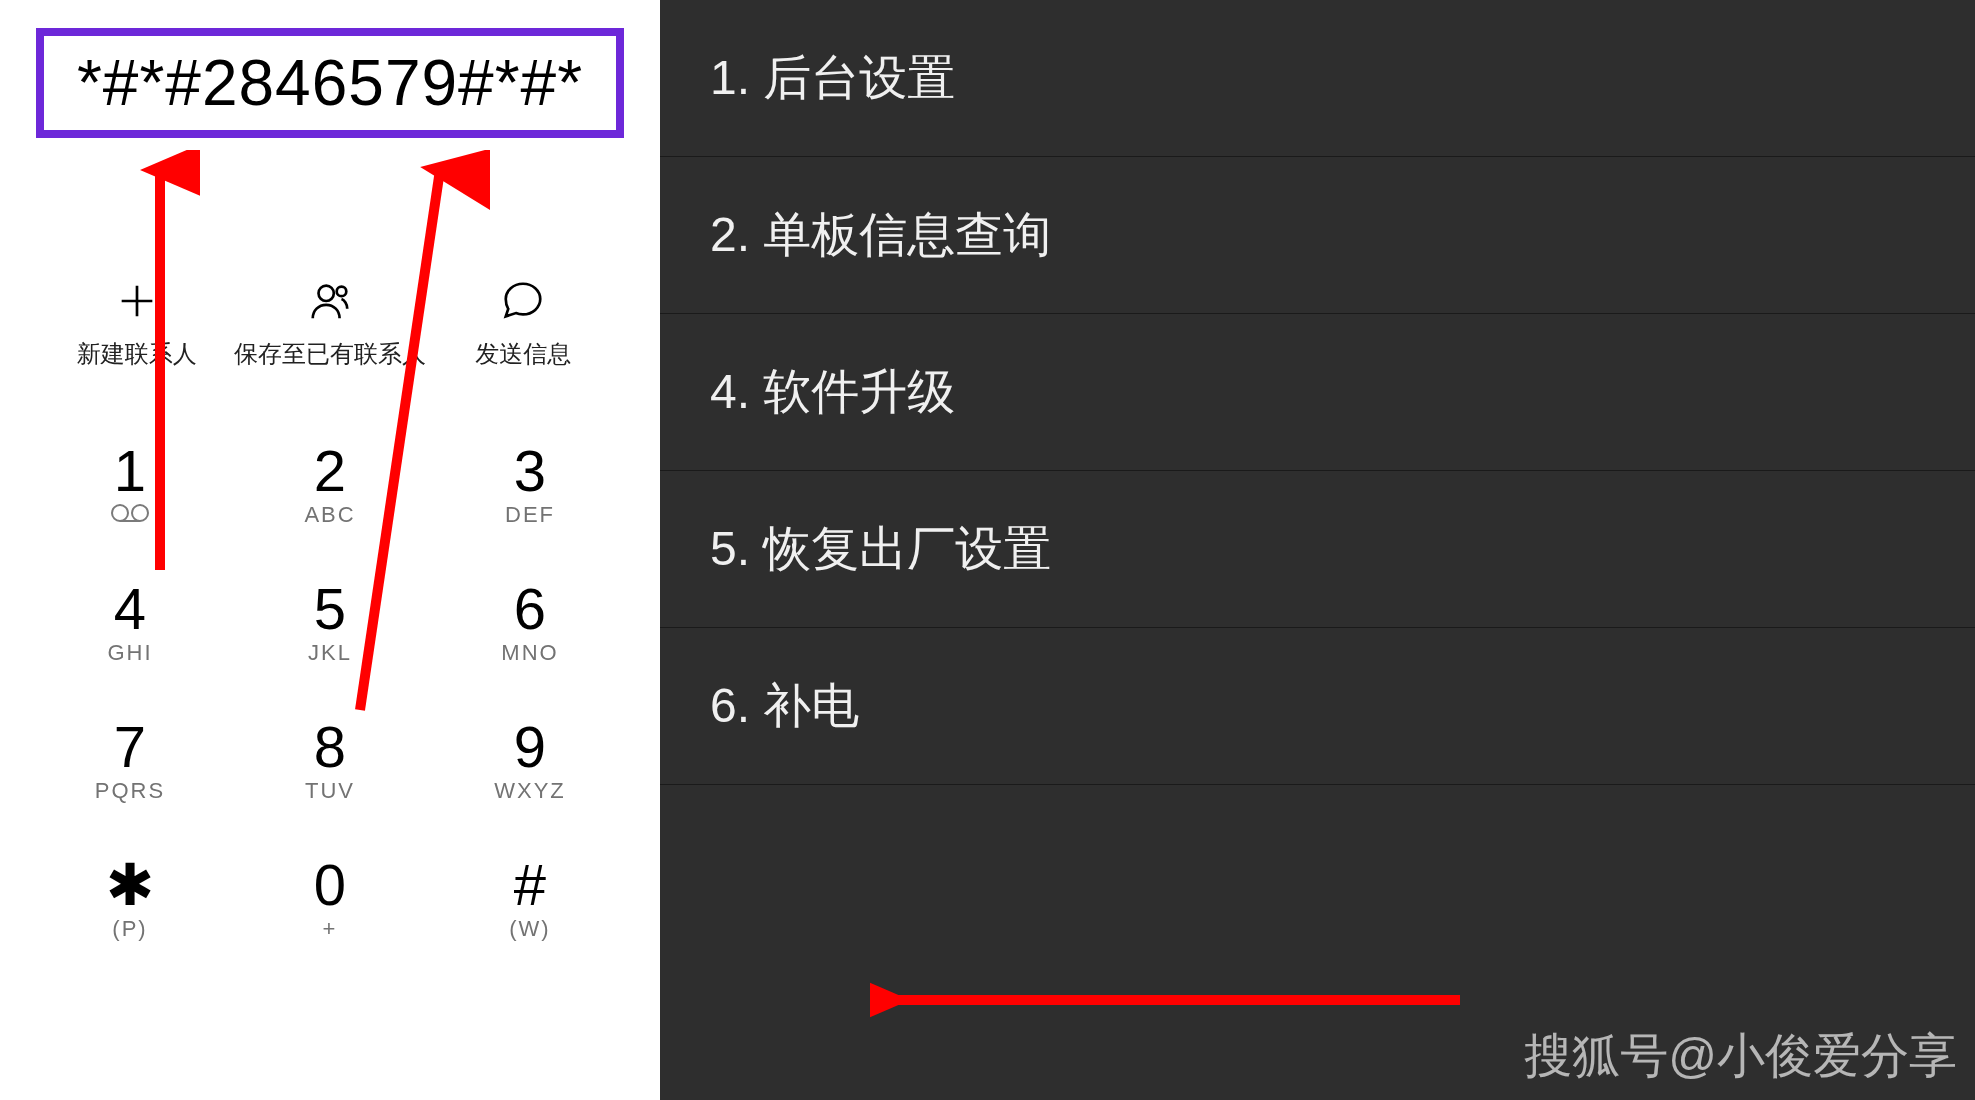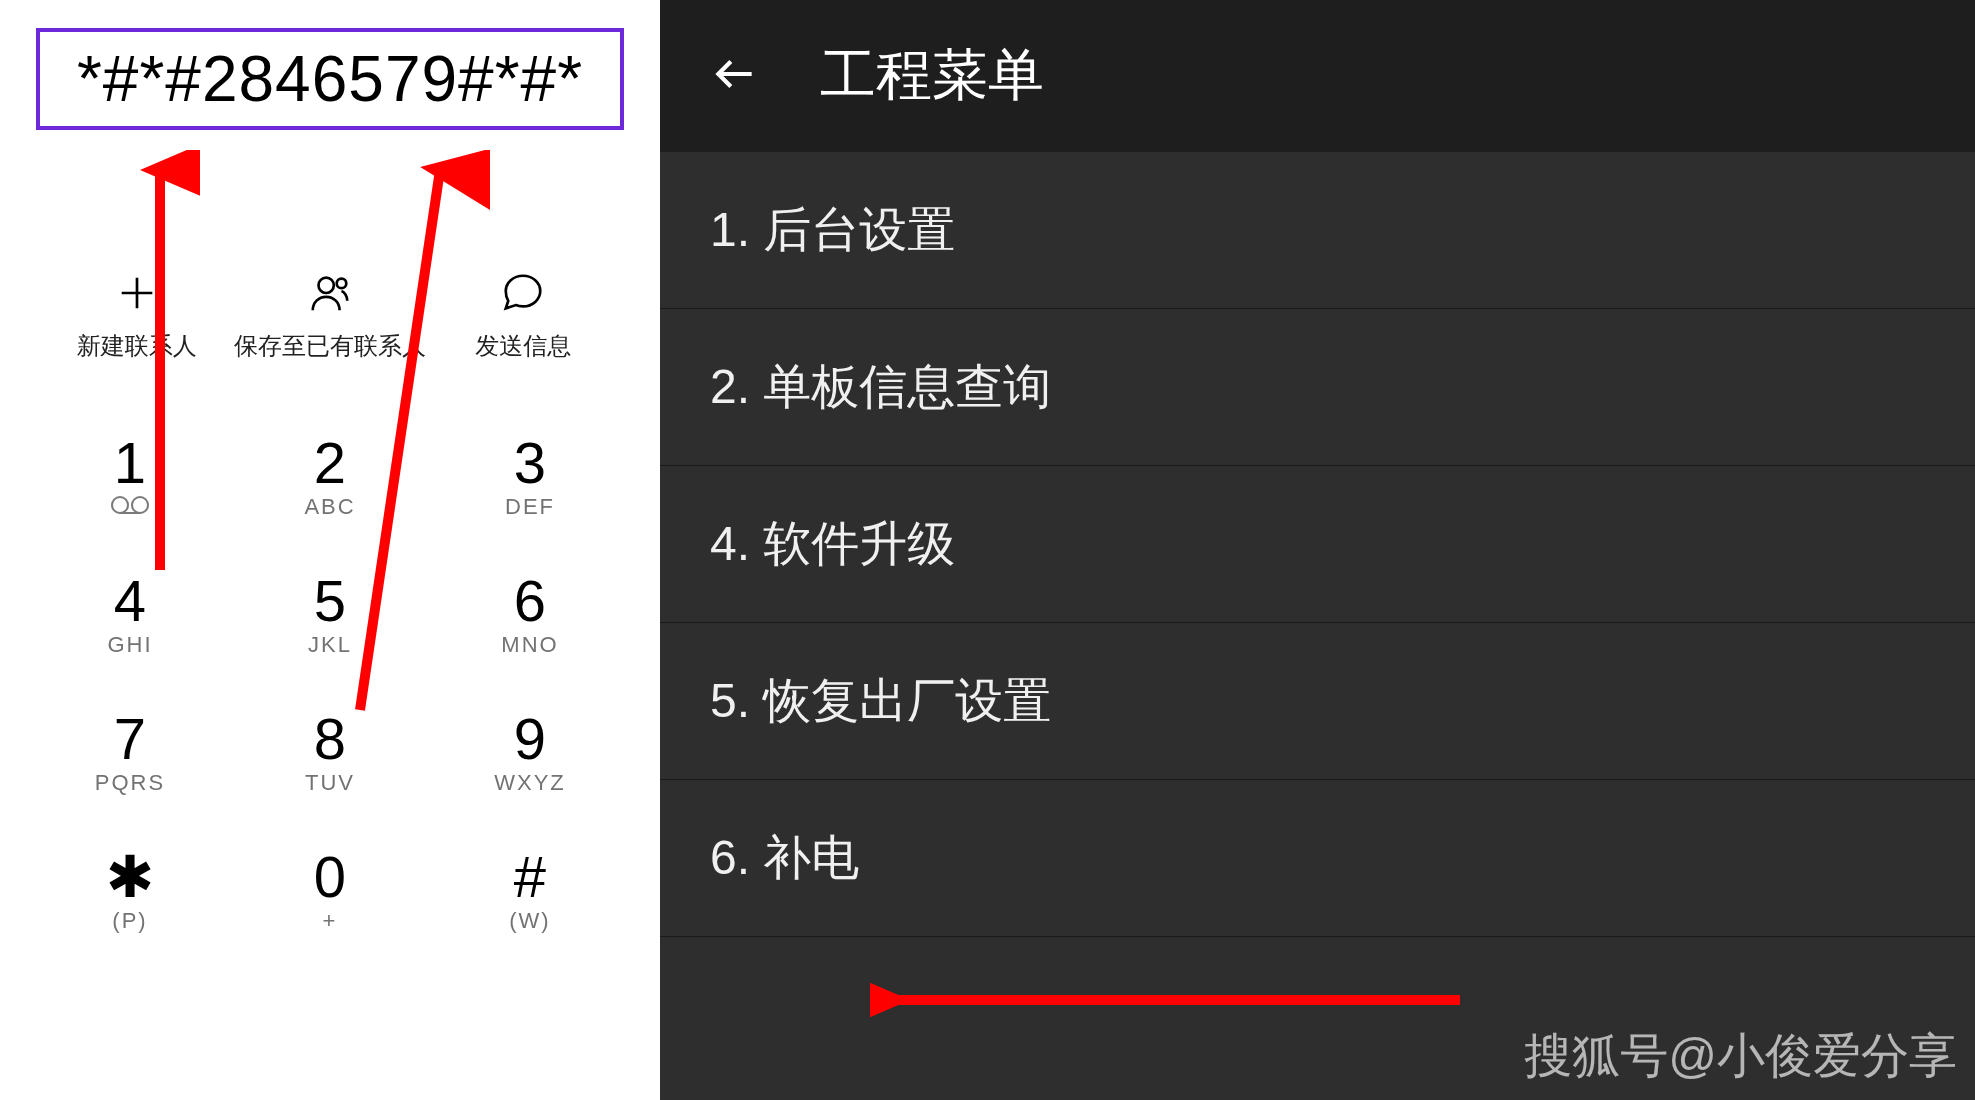--- a/index.html
+++ b/index.html
@@ -19,21 +19,21 @@
     height: 100%;
     background: #fff;
     position: relative;
     display: flex;
     flex-direction: column;
   }
   .dial-display-wrap {
     padding: 28px 36px 0 36px;
   }
   .dial-display {
-    border: 4px solid #6d28d9;
+    border: 8px solid #6d28d9;
     padding: 10px 4px;
     text-align: center;
   }
   .dial-code {
     font-size: 64px;
     font-weight: 500;
     letter-spacing: 1px;
     color: #000;
     white-space: nowrap;
   }
@@ -235,28 +235,20 @@
     </div>
     <div class="key">
       <span class="key-digit">#</span>
       <span class="key-sub">(W)</span>
     </div>
   </div>
 
 </div>
 
 <div class="right-pane">
-  <div class="menu-header">
-    <span class="back-arrow">
-      <svg viewBox="0 0 24 24" fill="none" stroke-width="2">
-          <path d="M20 12H4M10 6l-6 6 6 6"></path>
-        </svg>
-    </span>
-    <span class="menu-title">工程菜单</span>
-  </div>
   <div class="menu-list">
     <div class="menu-item">1. 后台设置</div>
     <div class="menu-item">2. 单板信息查询</div>
     <div class="menu-item">4. 软件升级</div>
     <div class="menu-item">5. 恢复出厂设置</div>
     <div class="menu-item">6. 补电</div>
   </div>
 </div>
 
 <svg class="arrow" style="left:120px; top:150px;" width="80" height="430">

